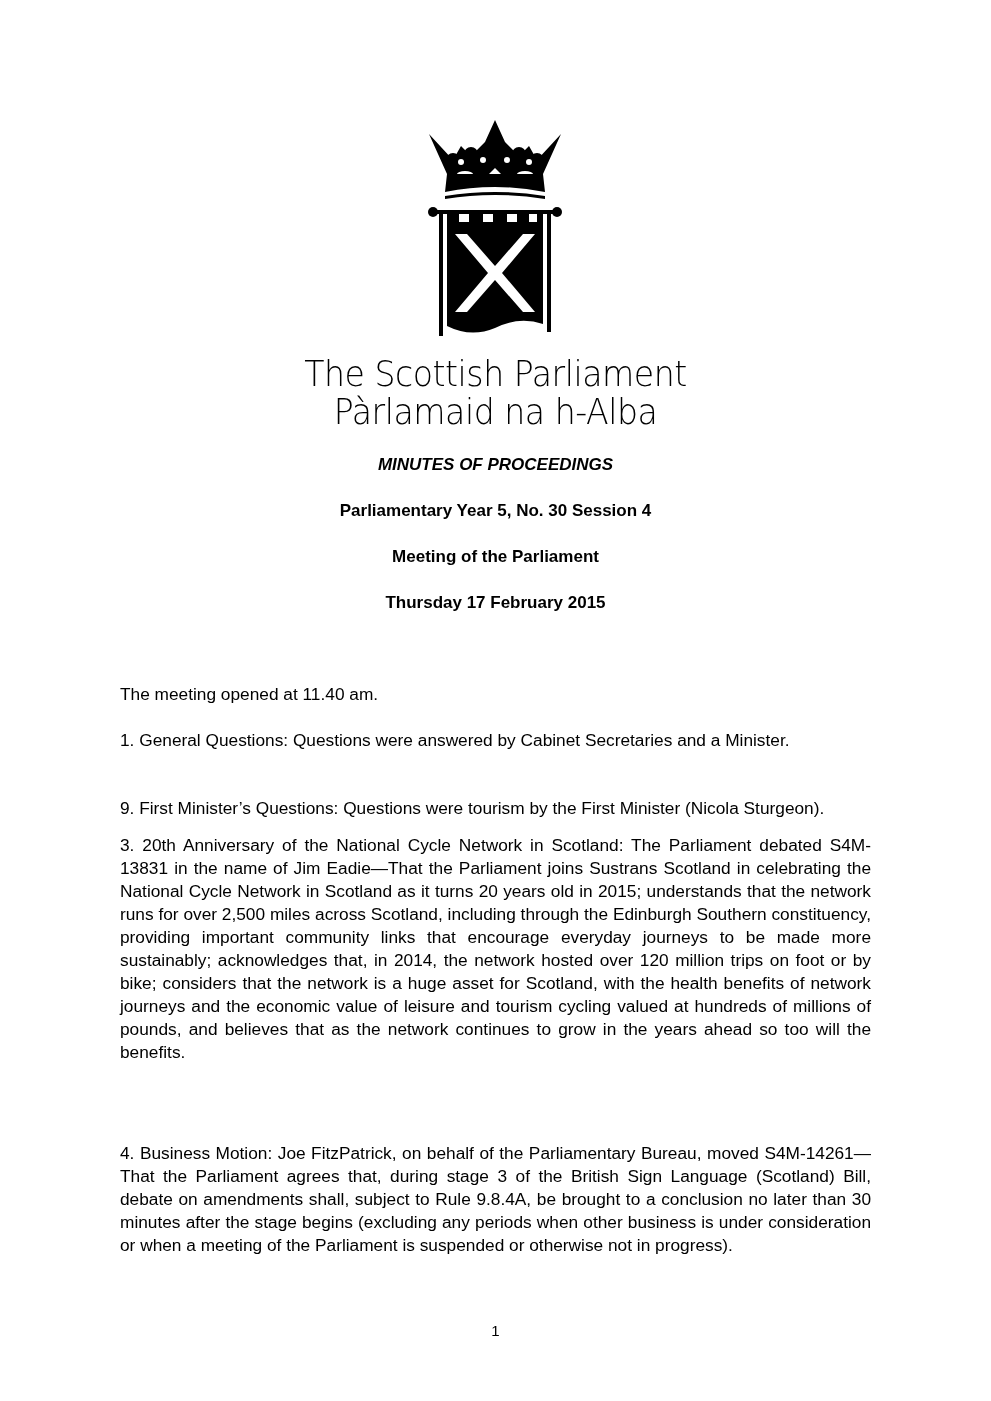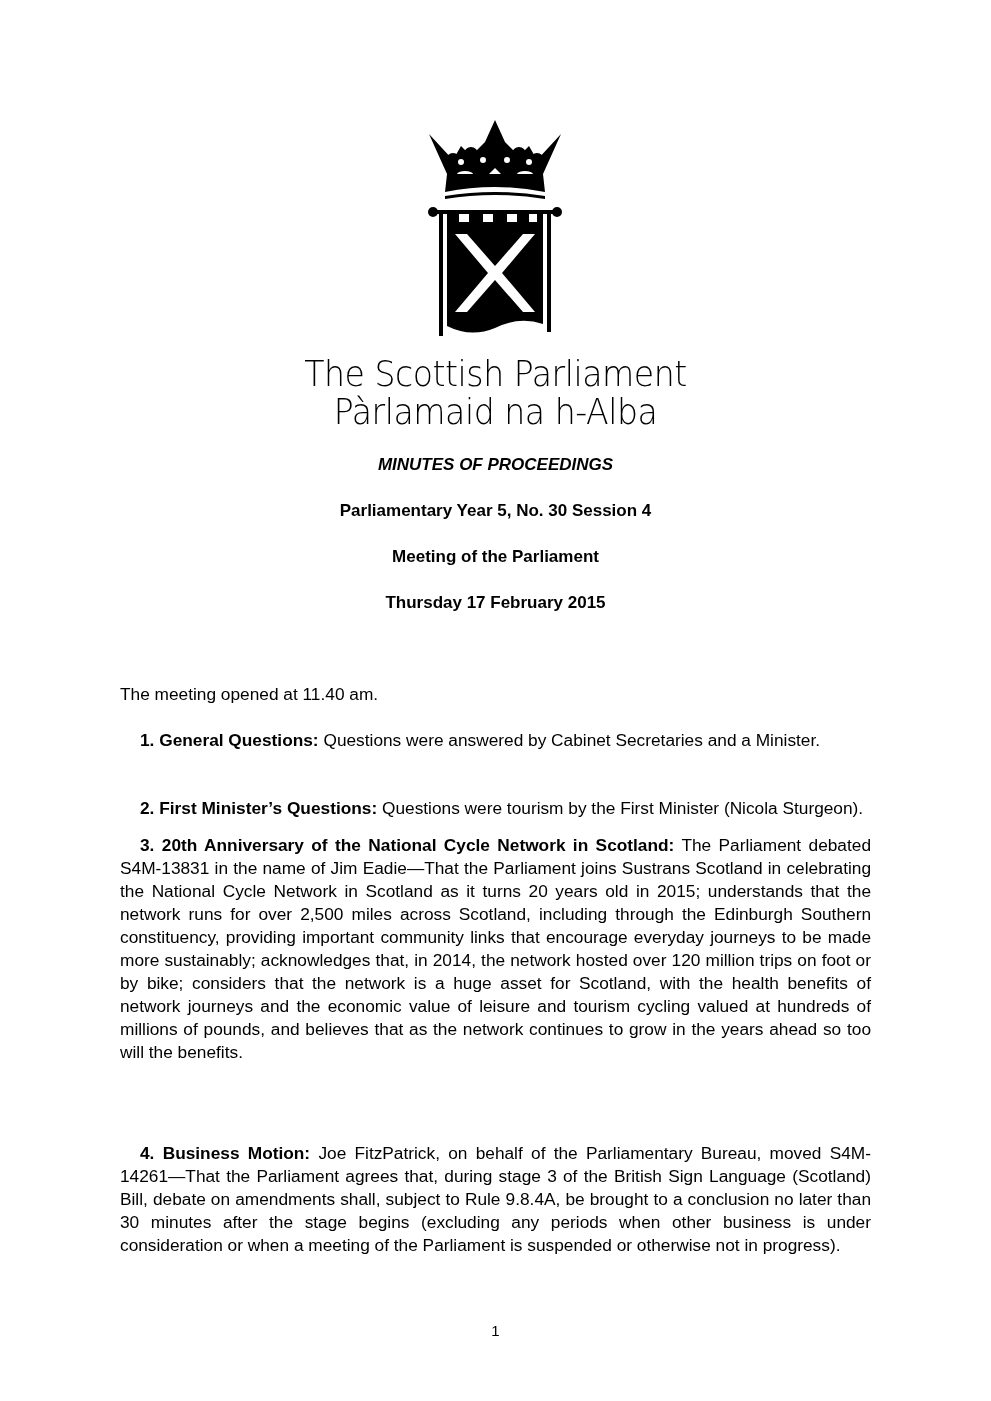--- a/index.html
+++ b/index.html
@@ -14,21 +14,21 @@
   .h2 { top: 500px; }
   .h3 { top: 546px; }
   .h4 { top: 592px; }
   .para { position: absolute; left: 120px; width: 751px; font-family: "Liberation Sans", sans-serif; font-size: 17.3px; line-height: 23px; text-align: justify; }
   .p-note { top: 637px; }
   .p-open { top: 683px; }
   .p-1 { top: 729px; }
   .p-2 { top: 797px; }
   .p-3 { top: 834px; }
   .p-4 { top: 1142px; }
-  .para b { font-weight: bold; margin-left: 20px; }
+  .para b { font-weight: normal; }
   .pagenum { position: absolute; top: 1322px; left: 0; width: 991px; text-align: center; font-family: "Liberation Sans", sans-serif; font-size: 15px; }
 </style>
 </head>
 <body>
 
 <div class="page">
 
   <svg class="logo" viewBox="0 0 140 224" xmlns="http://www.w3.org/2000/svg">
 
     <path d="M4 18 L22 58 L118 58 L136 18 L112 44 L104 30 L94 40 L80 26 L70 4 L60 26 L46 40 L36 30 L28 44 Z" fill="#000"></path>
@@ -68,20 +68,20 @@
 
   <div class="heading h1">MINUTES OF PROCEEDINGS</div>
   <div class="heading h2">Parliamentary Year 5, No. 30 Session 4</div>
   <div class="heading h3">Meeting of the Parliament</div>
   <div class="heading h4">Thursday 17 February 2015</div>
 
   <div class="para p-open">The meeting opened at 11.40 am.</div>
 
   <div class="para p-1"><b>1. General Questions:</b><span> Questions were answered by Cabinet Secretaries and a Minister.</span></div>
 
-  <div class="para p-2"><b>2. First Minister’s Questions:</b><span> Questions were tourism by the First Minister (Nicola Sturgeon).</span></div>
+  <div class="para p-2"><b>9. First Minister’s Questions:</b><span> Questions were tourism by the First Minister (Nicola Sturgeon).</span></div>
 
   <div class="para p-3"><b>3. 20th Anniversary of the National Cycle Network in Scotland:</b><span> The Parliament debated S4M-13831 in the name of Jim Eadie—That the Parliament joins Sustrans Scotland in celebrating the National Cycle Network in Scotland as it turns 20 years old in 2015; understands that the network runs for over 2,500 miles across Scotland, including through the Edinburgh Southern constituency, providing important community links that encourage everyday journeys to be made more sustainably; acknowledges that, in 2014, the network hosted over 120 million trips on foot or by bike; considers that the network is a huge asset for Scotland, with the health benefits of network journeys and the economic value of leisure and tourism cycling valued at hundreds of millions of pounds, and believes that as the network continues to grow in the years ahead so too will the benefits.</span></div>
 
   <div class="para p-4"><b>4. Business Motion:</b><span> Joe FitzPatrick, on behalf of the Parliamentary Bureau, moved S4M-14261—That the Parliament agrees that, during stage 3 of the British Sign Language (Scotland) Bill, debate on amendments shall, subject to Rule 9.8.4A, be brought to a conclusion no later than 30 minutes after the stage begins (excluding any periods when other business is under consideration or when a meeting of the Parliament is suspended or otherwise not in progress).</span></div>
 
   <div class="pagenum">1</div>
 </div>
 
 </body></html>

